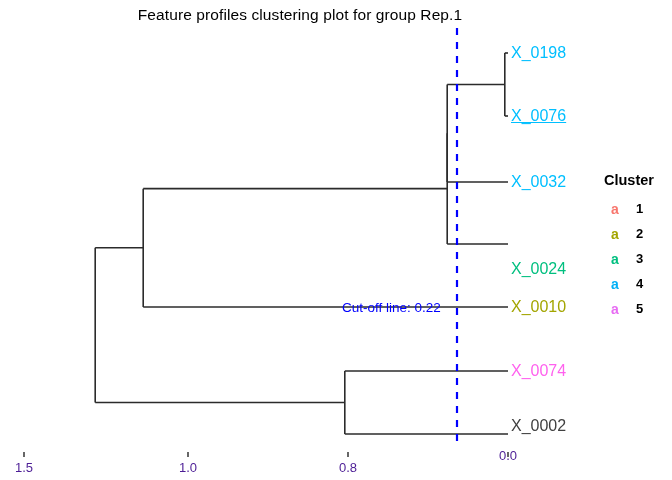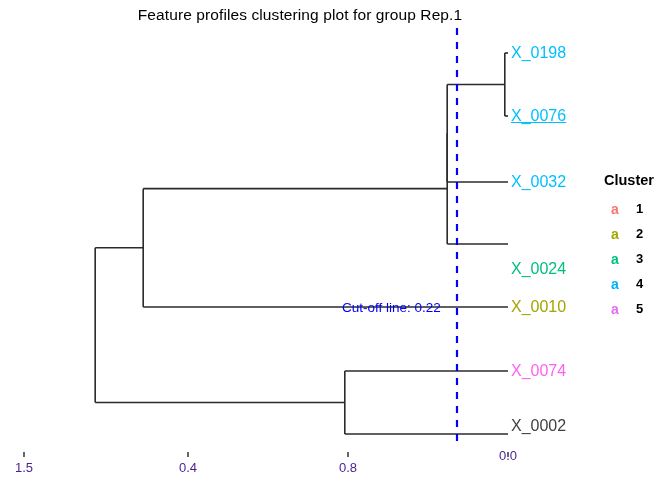--- a/index.html
+++ b/index.html
@@ -132,21 +132,21 @@
       <div class="leaf-label" style="color: rgb(0, 191, 127); left: 511px; top: 244px; margin-top: 25px;">X_0024</div>
       <div class="leaf-label" style="color: rgb(163, 165, 0); left: 511px; top: 307px;">X_0010</div>
       <div class="leaf-label" style="color: rgb(255, 97, 238); left: 511px; top: 371px; text-align: center;">X_0074</div>
       <div class="leaf-label" style="color: #404040; left: 511px; top: 426px;">X_0002</div>
     </div>
 
   <div id="cutoff-label" style="top: 307px; left: 342px;">Cut-off line: 0.22</div>
 
   <div id="axis-labels">
       <div class="axis-tick-label" style="left: 24px; top: 460px;">1.5</div>
-      <div class="axis-tick-label" style="left: 188px; top: 460px;">0.4</div>
+      <div class="axis-tick-label" style="left: 188px; top: 460px;">1.0</div>
       <div class="axis-tick-label" style="left: 348px; top: 460px;">0.8</div>
       <div class="axis-tick-label" style="left: 508px; top: 448px;">0.0</div>
     </div>
 
   <div id="legend">
     <div id="legend-title">Cluster</div>
     <div id="legend-rows">
         <div class="legend-row">
           <span class="legend-key" style="color: rgb(248, 118, 109);">a</span>
           <span class="legend-text">1</span>

